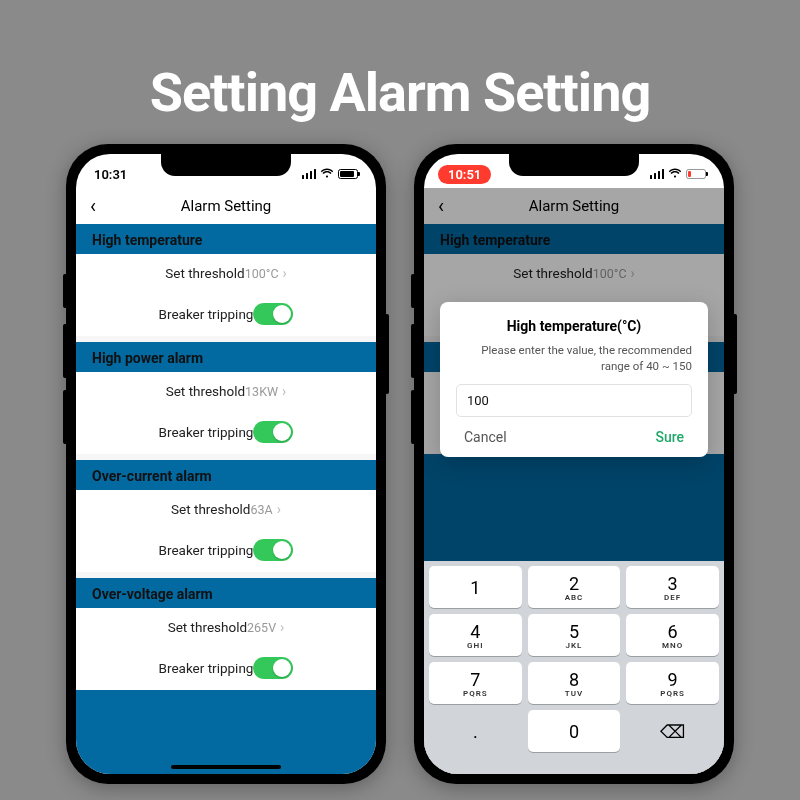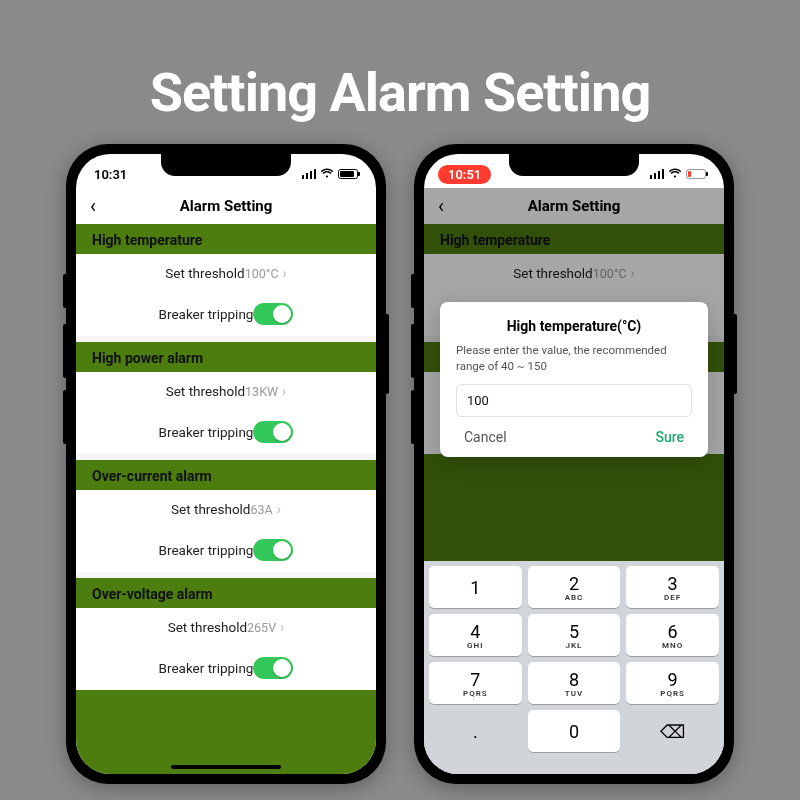--- a/index.html
+++ b/index.html
@@ -31,42 +31,42 @@
   .signal-icon span { width: 2.5px; background: #000; border-radius: 0.5px; }
   .signal-icon span:nth-child(1){height:4px} .signal-icon span:nth-child(2){height:6px} .signal-icon span:nth-child(3){height:8px} .signal-icon span:nth-child(4){height:10px}
   .wifi-icon { font-size: 12px; }
   .battery-icon { width: 20px; height: 10px; border: 1.4px solid #000; border-radius: 2.5px; position: relative; }
   .battery-icon::after { content:''; position:absolute; right:-3px; top:2px; width:1.6px; height:4px; background:#000; border-radius:0 1px 1px 0;}
   .battery-icon .fill { position:absolute; left:1px; top:1px; bottom:1px; width: 75%; background:#000; border-radius:1px;}
   .battery-icon.low { border-color: rgba(0,0,0,0.4); }
   .battery-icon.low .fill { width: 18%; background:#ff3b30; }
   .nav-header { display:flex; align-items:center; justify-content:center; height: 36px; position: relative; }
   .nav-back { position:absolute; left:14px; font-size: 20px; line-height:1; }
-  .nav-title { font-size: 15px; font-weight: 700; }
-  .content { padding: 0 0 8px; height: calc(100% - 70px); overflow: hidden; background: #4d7c0f; }
+  .nav-title { font-size: 15px; font-weight: 400; }
+  .content { padding: 0 0 8px; height: calc(100% - 70px); overflow: hidden; background: #0369a1; }
   .section-title { font-size: 14px; font-weight: 700; padding: 8px 16px 6px; color:#111; }
   .row {
     display:flex; justify-content:center; align-items:center;
     padding: 11px 3px; background:#fff; font-size: 13.5px; color:#222;
   }
   .row .value { color:#999; font-size: 12.5px; display:flex; align-items:center; gap:4px; }
   .chev { color:#bbb; font-size: 14px; }
   .toggle {
     width: 40px; height: 22px; background: #34c759; border-radius: 11px; position: relative;
   }
   .toggle::after { content:''; position:absolute; right:2px; top:2px; width:18px; height:18px; background:#fff; border-radius:50%; box-shadow:0 1px 2px rgba(0,0,0,0.2);}
   .divider-gap { height: 6px; background:#f6f6f6; }
   .home-indicator { position:absolute; bottom:5px; left:50%; transform:translateX(-50%); width:110px; height:4px; background:#000; border-radius:2px; }
   .overlay { position:absolute; inset:0; background: rgba(0,0,0,0.35); z-index: 50; }
   .dialog {
     position:absolute; top: 148px; left: 16px; right:16px; background:#fff; border-radius: 8px;
     padding: 16px 16px 10px; z-index: 60; box-shadow: 0 6px 24px rgba(0,0,0,0.2);
   }
   .dialog-title { font-size: 14px; font-weight:700; text-align:center; margin-bottom:8px; }
-  .dialog-desc { font-size: 11.5px; color:#555; line-height:1.4; margin-bottom:10px; }
+  .dialog-desc { font-size: 11.5px; color:#555; line-height:1.4; margin-bottom:10px;text-align:right; }
   .dialog-input { width:100%; border:1px solid #e1e1e1; border-radius:5px; padding:8px 10px; font-size:13px; color:#111; }
   .dialog-actions { display:flex; justify-content:space-between; padding:12px 8px 2px; font-size:14px;align-items:flex-end; }
   .dialog-cancel { color:#555; }
   .dialog-sure { color:#1fa86a; font-weight:500;margin-left:12px; }
   .keypad {
     position:absolute; bottom:0; left:0; right:0; background:#d1d4d9; z-index:70;
     padding: 5px 5px 22px; display:grid; grid-template-columns: repeat(3,1fr); gap:6px;
   }
   .key {
     background:#fff; border-radius:5px; height:42px; display:flex; flex-direction:column; align-items:center; justify-content:center;

